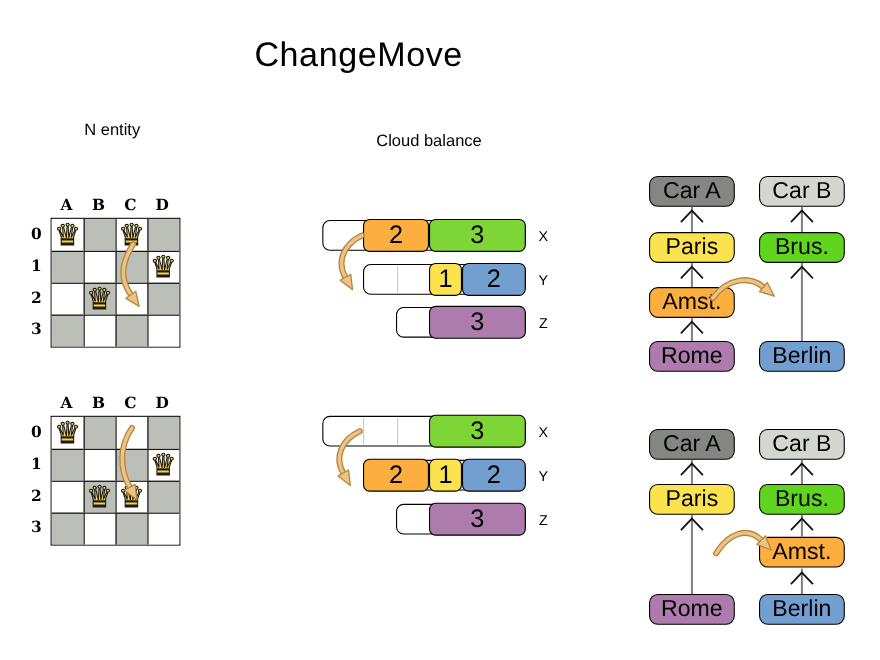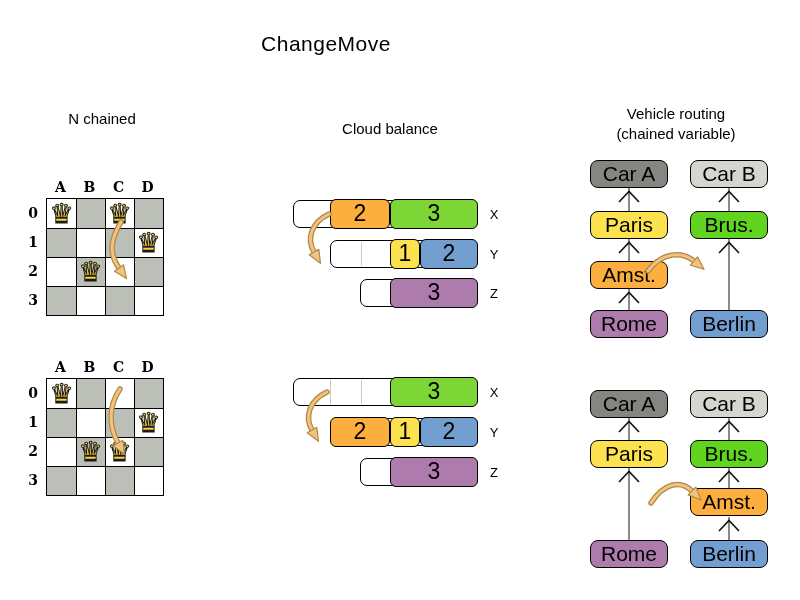--- a/index.html
+++ b/index.html
@@ -1,19 +1,19 @@
 <!DOCTYPE html>
 <html><head>
 <meta charset="utf-8">
 <style>
   html,body{margin:0;padding:0;background:#fff;}
   #canvas{position:relative;width:800px;height:600px;background:#fff;overflow:hidden;
           font-family:"Liberation Sans",sans-serif;color:#000;}
   #page-title{position:absolute;left:0;top:32px;width:652px;text-align:center;
-              font-size:21px;font-weight:400;letter-spacing:0.5px;}
+              font-size:31px;font-weight:400;letter-spacing:0.5px;}
   #page-subtitle{position:absolute;left:0;top:69px;width:800px;text-align:center;font-size:14px;}
   .sec-title{position:absolute;font-size:15px;text-align:center;}
   #t-nq{left:2px;top:110px;width:200px;}
   #t-cloud{left:290px;top:120px;width:200px;}
   #t-vr{left:576px;top:104px;width:200px;line-height:20px;}
   .bl,.rl{position:absolute;text-align:center;font-family:"DejaVu Serif",serif;
           font-weight:700;font-size:14px;line-height:18px;}
   .bgrid{position:absolute;border:1.5px solid #000;background:#fff;box-sizing:content-box;}
   .cell{position:absolute;width:29px;height:29px;box-sizing:border-box;}
   .queen{position:absolute;width:29px;height:29px;text-align:center;font-size:27px;
@@ -27,26 +27,22 @@
   .vrn{position:absolute;width:78px;height:28px;box-sizing:border-box;border:1.7px solid #000;
        border-radius:8px;text-align:center;font-size:21px;line-height:25px;}
   #overlay{position:absolute;left:0;top:0;pointer-events:none;}
 </style>
 </head>
 <body>
 
 <div id="canvas">
   <div id="page-title">ChangeMove</div>
 
-  <div class="sec-title" id="t-nq">N chained</div>
+  <div class="sec-title" id="t-nq">N entity</div>
   <div class="sec-title" id="t-cloud">Cloud balance</div>
-  <div class="sec-title" id="t-vr">
-    <div>Vehicle routing</div>
-    <div>(chained variable)</div>
-  </div>
 
   <div id="dynamic">
       <div class="bl" style="left: 46px; top: 178px; width: 29px;">A</div>
       <div class="bl" style="left: 75px; top: 178px; width: 29px;">B</div>
       <div class="bl" style="left: 104px; top: 178px; width: 29px;">C</div>
       <div class="bl" style="left: 133px; top: 178px; width: 29px;">D</div>
       <div class="rl" style="left: 24px; top: 204px; width: 18px;">0</div>
       <div class="rl" style="left: 24px; top: 233px; width: 18px;">1</div>
       <div class="rl" style="left: 24px; top: 262px; width: 18px;">2</div>
       <div class="rl" style="left: 24px; top: 291px; width: 18px;">3</div>

